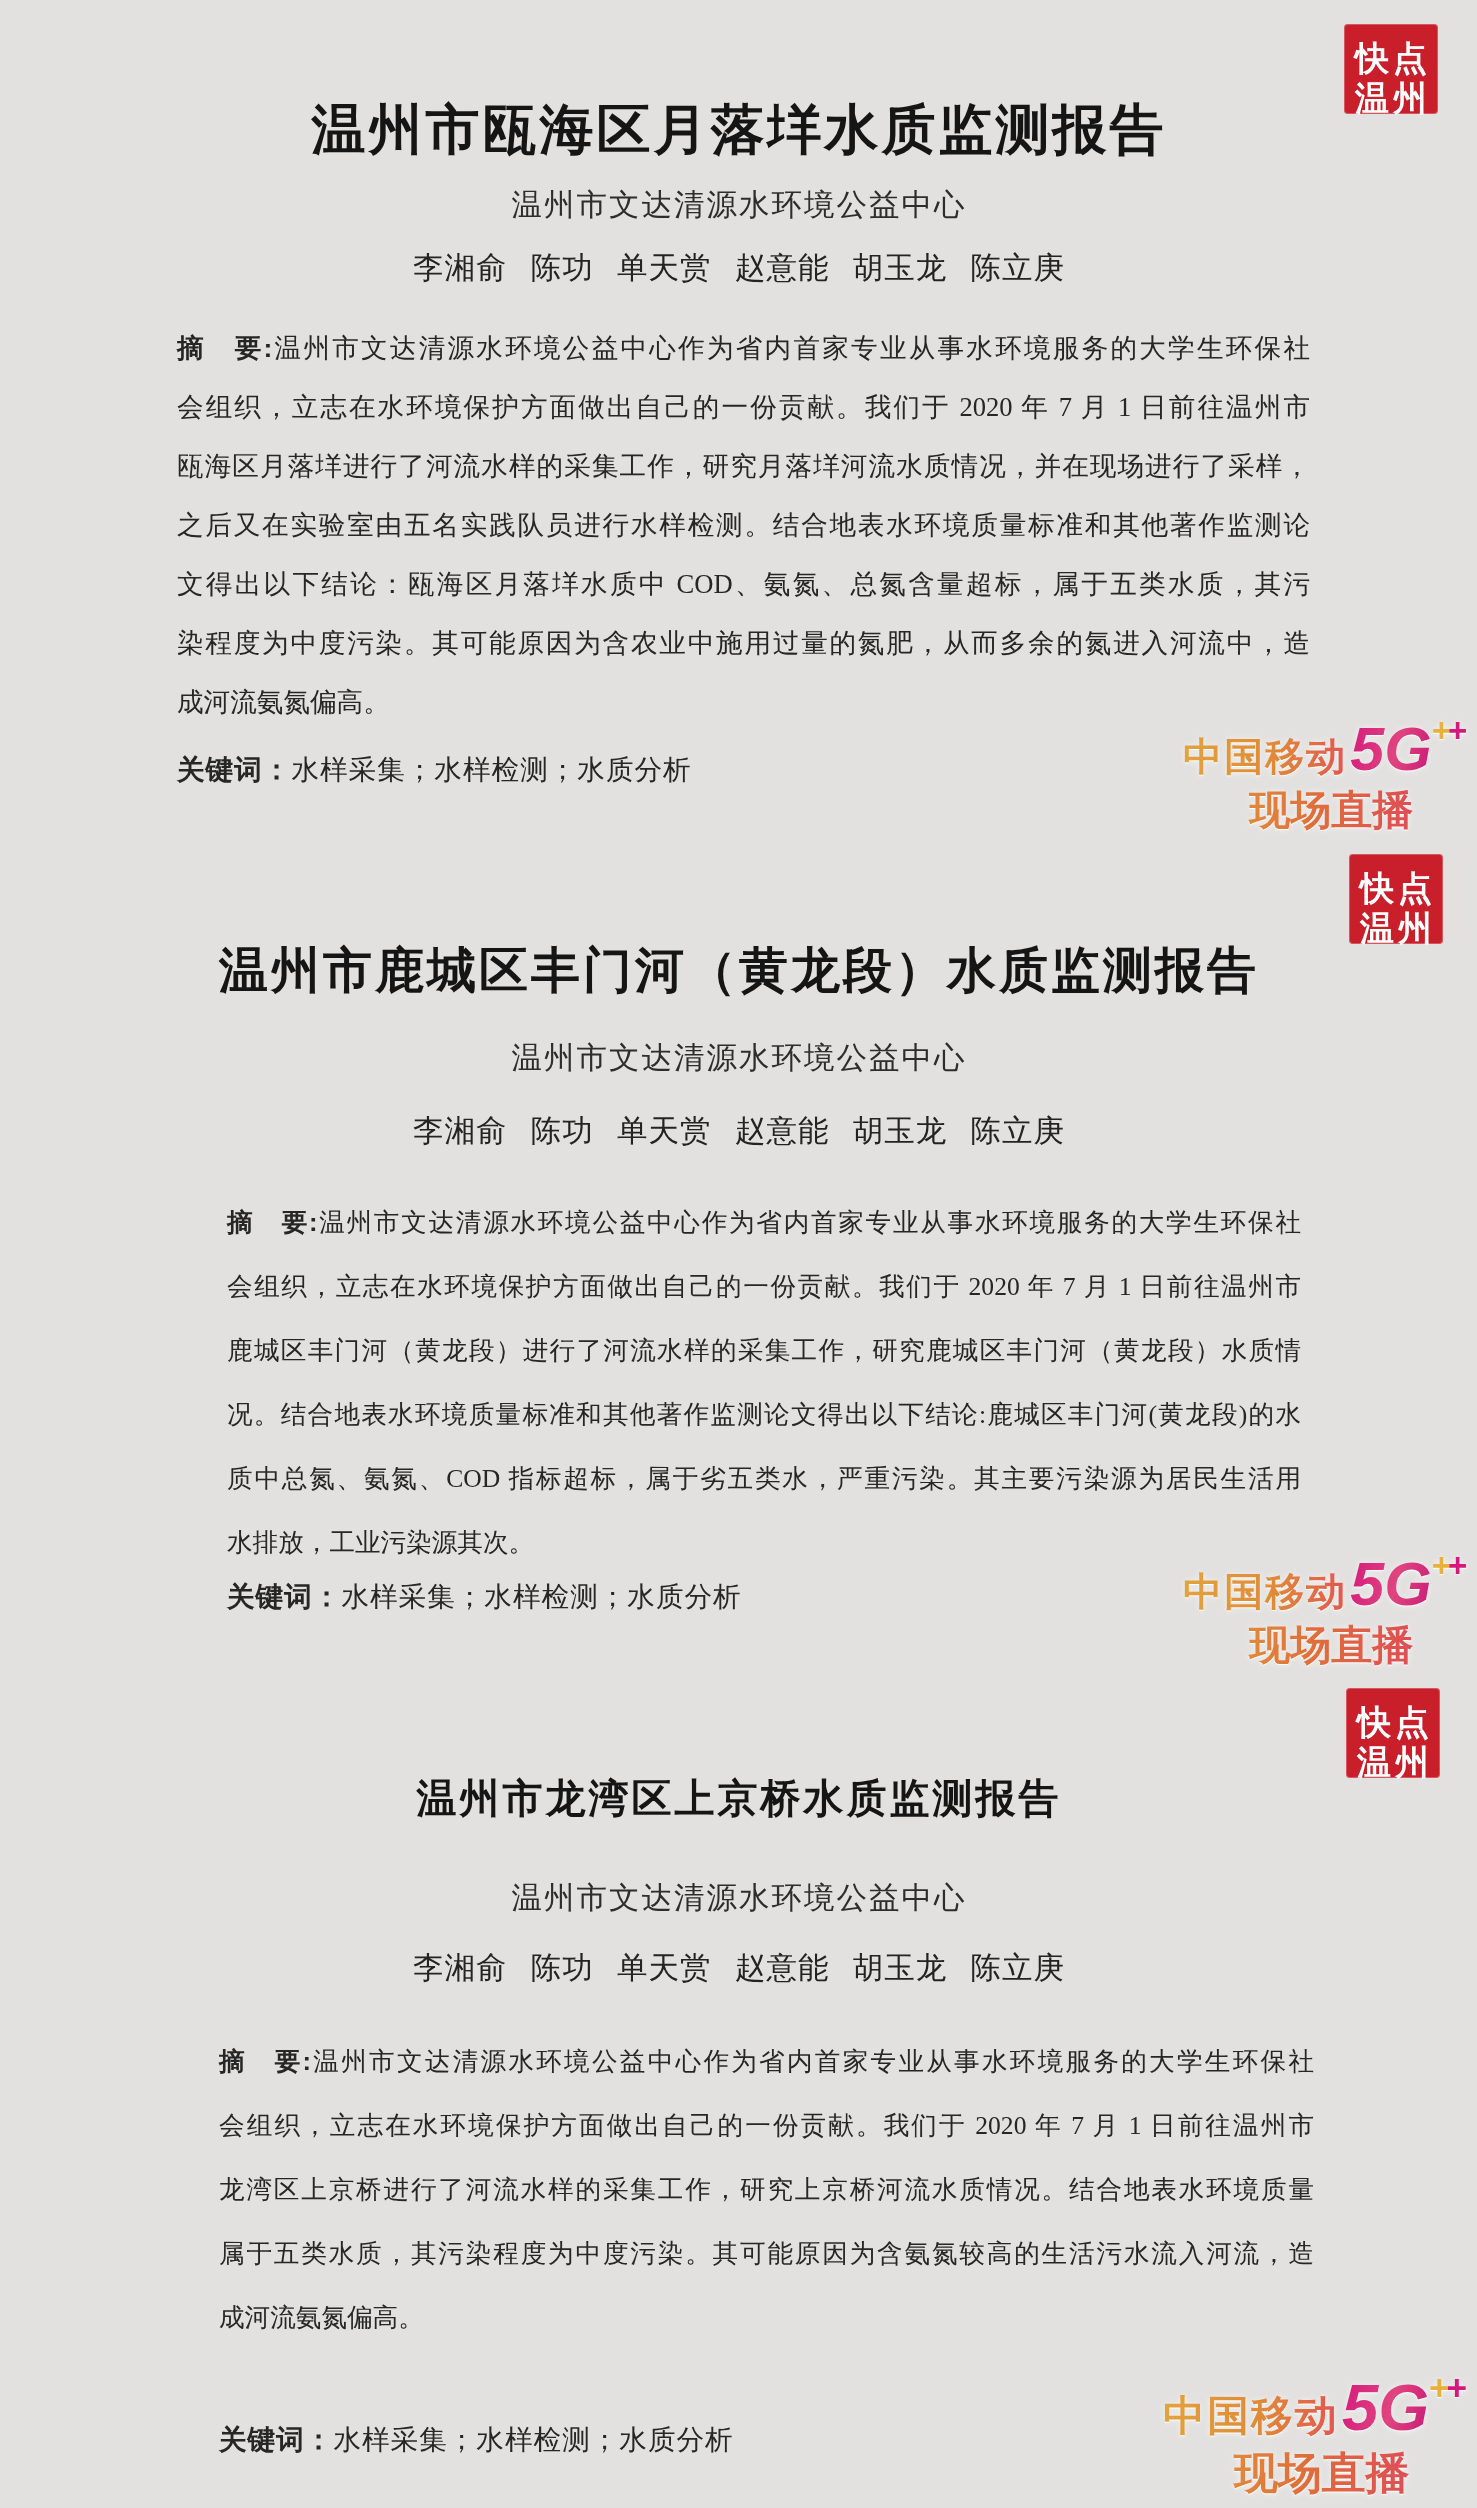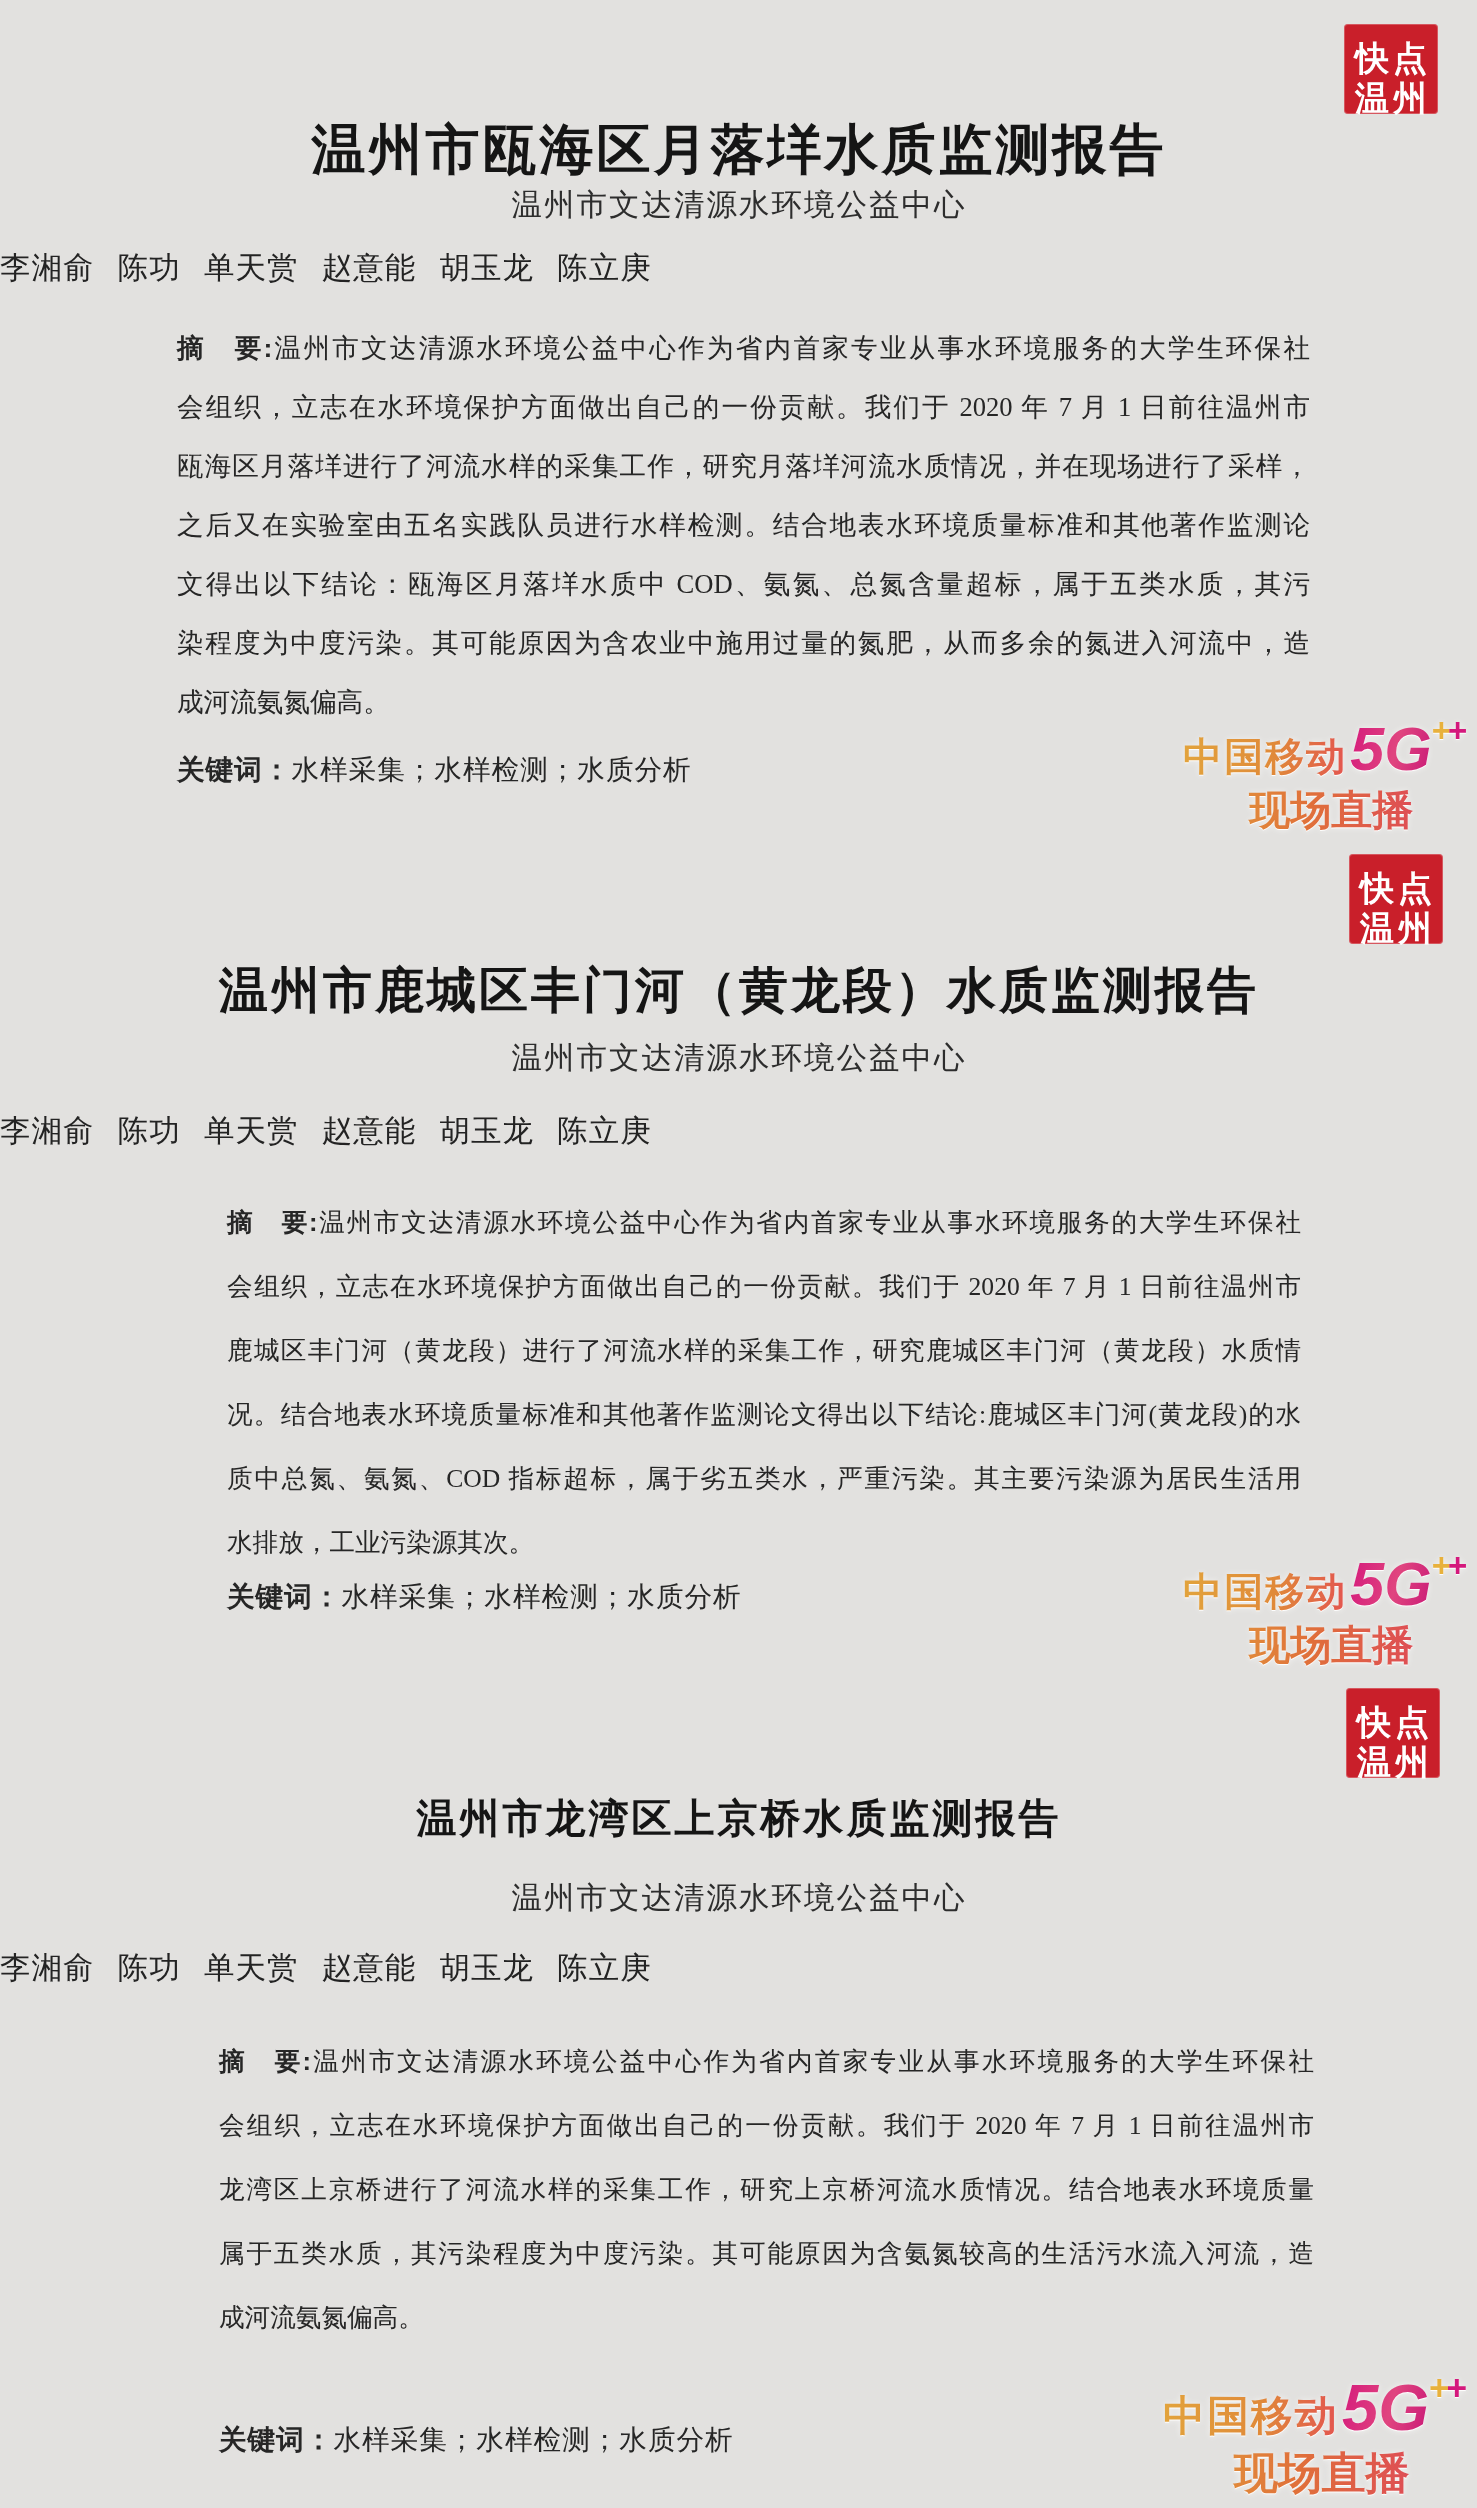--- a/index.html
+++ b/index.html
@@ -1,29 +1,29 @@
 <!DOCTYPE html>
 <html><head>
 <meta charset="utf-8">
 <style>
   html,body{margin:0;padding:0;}
   body{font-family:"Liberation Sans",sans-serif;}
   .page{position:relative;width:1478px;height:2509px;background:#e2e1df;overflow:hidden;}
 
   
   .title{position:absolute;width:100%;text-align:center;font-weight:700;color:#151515;
-         font-family:"Liberation Sans",sans-serif;letter-spacing:3px;margin-top:20px;}
+         font-family:"Liberation Sans",sans-serif;letter-spacing:3px;}
   #t1{top:94px;font-size:54px;}
   #t2{top:938px;font-size:49px;}
   #t3{top:1771px;font-size:40px;}
 
   
   .affil{position:absolute;width:100%;text-align:center;font-size:30.5px;color:#2d2d2d;letter-spacing:2px;font-family:Liberation Serif, serif;}
   #af1{top:185px;} #af2{top:1038px;} #af3{top:1878px;}
-  .authors{position:absolute;width:100%;text-align:left;font-size:30.5px;color:#232323;
+  .authors{position:absolute;width:100%;text-align:center;font-size:30.5px;color:#232323;
            word-spacing:13.8px;letter-spacing:1px;}
   #au1{top:248px;} #au2{top:1111px;} #au3{top:1948px;}
 
   
   .abstract{position:absolute;color:#262626;font-family:"Liberation Serif",serif;}
   #ab1{top:319px;left:177px;width:1133px;font-size:26.6px;line-height:59px;}
   #ab2{top:1190px;left:227px;width:1074px;font-size:25.6px;line-height:64px;}
   #ab3{top:2029px;left:219px;width:1095px;font-size:25.6px;line-height:64px;}
   .abs-line{white-space:nowrap;text-align:justify;text-align-last:justify;}
   .abs-line.last{text-align-last:left;}

